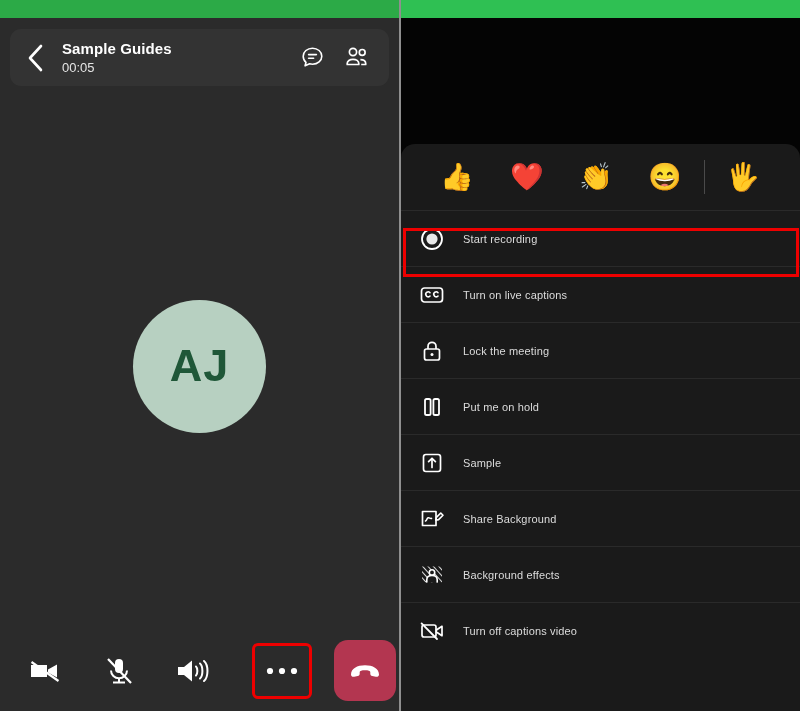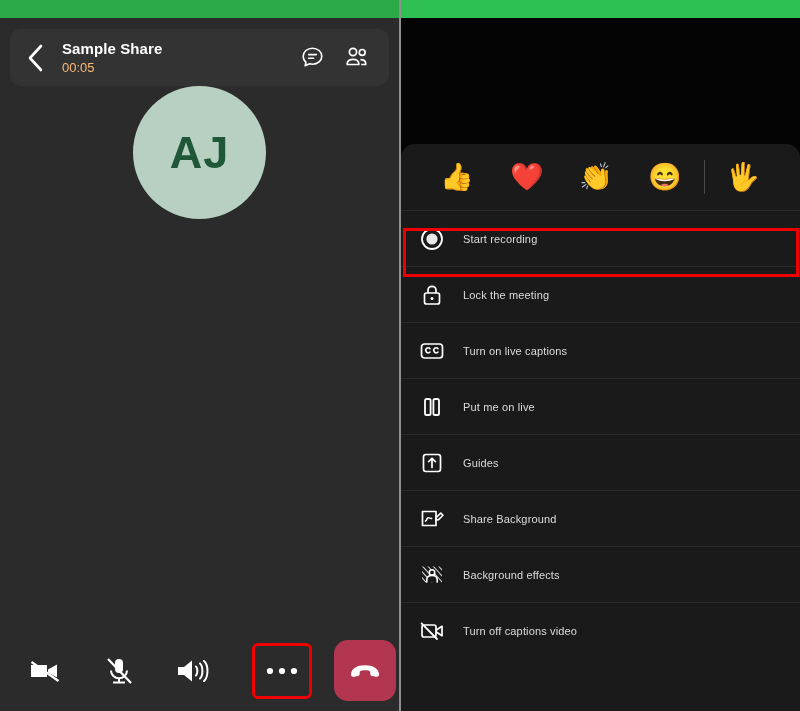--- a/index.html
+++ b/index.html
@@ -29,27 +29,27 @@
     position:absolute; left:10px; top:11px; width:379px; height:57px;
     background:#333333; border-radius:11px;
     display:flex; align-items:center;
   }
   .back-btn{
     width:52px; height:57px; display:flex; align-items:center; justify-content:center;
     cursor:pointer;
   }
   .hdr-texts{ flex:1; display:flex; flex-direction:column; justify-content:center; }
   .hdr-title{ color:#ffffff; font-size:15px; font-weight:bold; line-height:19px; letter-spacing:.1px; }
-  .hdr-time{ color:#fdba74; font-size:13px; line-height:17px; margin-top:1px; }
+  .hdr-time{ color:#e5e5e5; font-size:13px; line-height:17px; margin-top:1px; }
   .hdr-actions{ display:flex; align-items:center; gap:17px; padding-right:19px; }
   .hdr-ico{ width:27px; height:27px; display:flex; align-items:center; justify-content:center; cursor:pointer; }
 
   .stage{
     position:absolute; left:0; top:68px; width:399px; height:560px;
-    display:flex; justify-content:center;
+    display:flex; align-items:center; justify-content:center;
   }
   .avatar{
     width:133px; height:133px; border-radius:50%;
     background:#b7d0c1;
     display:flex; align-items:center; justify-content:center;
     color:#1f5738; font-size:45px; font-weight:bold; letter-spacing:1px;
   }
 
   .call-toolbar{
     position:absolute; left:0; bottom:0; width:399px; height:81px;
@@ -122,21 +122,21 @@
 
     <div class="meeting-header">
       <div class="back-btn">
         <span>
           <svg width="20" height="30" viewBox="0 0 20 30">
             <path d="M15 3 L4 15 L15 27" stroke="#ffffff" stroke-width="2.6" fill="none" stroke-linecap="round" stroke-linejoin="round"></path>
           </svg>
         </span>
       </div>
       <div class="hdr-texts">
-        <div class="hdr-title">Sample Share</div>
+        <div class="hdr-title">Sample Guides</div>
         <div class="hdr-time">00:05</div>
       </div>
       <div class="hdr-actions">
         <div class="hdr-ico">
           <span>
             <svg width="25" height="25" viewBox="0 0 25 25">
               <path d="M12.5 3.2c5.2 0 9.3 3.5 9.3 8s-4.1 8-9.3 8c-1 0-2-.13-2.9-.37L5.1 20.8l.9-3.5
                        C4.2 15.9 3.2 14 3.2 11.2c0-4.5 4.1-8 9.3-8z" fill="none" stroke="#ffffff" stroke-width="1.6" stroke-linejoin="round"></path>
               <line x1="8.6" y1="9.6" x2="16.4" y2="9.6" stroke="#fff" stroke-width="1.6" stroke-linecap="round"></line>
               <line x1="8.6" y1="13.2" x2="13.6" y2="13.2" stroke="#fff" stroke-width="1.6" stroke-linecap="round"></line>
@@ -248,59 +248,59 @@
           <svg width="26" height="26" viewBox="0 0 26 26">
             <circle cx="13" cy="13" r="10" fill="none" stroke="#ffffff" stroke-width="1.8"></circle>
             <circle cx="13" cy="13" r="5.6" fill="#e8e8e8"></circle>
           </svg>
         </div>
         <div class="mi-label">Start recording</div>
       </div>
 
       <div class="menu-item">
         <div class="mi-icon">
+          <svg width="28" height="24" viewBox="0 0 28 24">
+            <rect x="3.5" y="5" width="21" height="14" rx="3" fill="none" stroke="#ffffff" stroke-width="1.7"></rect>
+            <path d="M12 9.7c-.8-.9-2.1-1.1-3.1-.5-1.1.7-1.4 2.3-.7 3.5.6 1.1 2.1 1.5 3.1.9.3-.2.5-.4.7-.6" fill="none" stroke="#ffffff" stroke-width="1.6" stroke-linecap="round"></path>
+            <path d="M20 9.7c-.8-.9-2.1-1.1-3.1-.5-1.1.7-1.4 2.3-.7 3.5.6 1.1 2.1 1.5 3.1.9.3-.2.5-.4.7-.6" fill="none" stroke="#ffffff" stroke-width="1.6" stroke-linecap="round"></path>
+          </svg>
+        </div>
+        <div class="mi-label">Turn on live captions</div>
+      </div>
+
+      <div class="menu-item">
+        <div class="mi-icon">
           <svg width="26" height="26" viewBox="0 0 26 26">
             <rect x="5.5" y="11" width="15" height="11" rx="2" fill="none" stroke="#ffffff" stroke-width="1.7"></rect>
             <path d="M9 11V8.4C9 6 10.8 4.3 13 4.3S17 6 17 8.4V11" fill="none" stroke="#ffffff" stroke-width="1.7"></path>
             <circle cx="13" cy="16.5" r="1.5" fill="#ffffff"></circle>
           </svg>
         </div>
         <div class="mi-label">Lock the meeting</div>
       </div>
 
       <div class="menu-item">
         <div class="mi-icon">
-          <svg width="28" height="24" viewBox="0 0 28 24">
-            <rect x="3.5" y="5" width="21" height="14" rx="3" fill="none" stroke="#ffffff" stroke-width="1.7"></rect>
-            <path d="M12 9.7c-.8-.9-2.1-1.1-3.1-.5-1.1.7-1.4 2.3-.7 3.5.6 1.1 2.1 1.5 3.1.9.3-.2.5-.4.7-.6" fill="none" stroke="#ffffff" stroke-width="1.6" stroke-linecap="round"></path>
-            <path d="M20 9.7c-.8-.9-2.1-1.1-3.1-.5-1.1.7-1.4 2.3-.7 3.5.6 1.1 2.1 1.5 3.1.9.3-.2.5-.4.7-.6" fill="none" stroke="#ffffff" stroke-width="1.6" stroke-linecap="round"></path>
-          </svg>
-        </div>
-        <div class="mi-label">Turn on live captions</div>
-      </div>
-
-      <div class="menu-item">
-        <div class="mi-icon">
           <svg width="24" height="26" viewBox="0 0 24 26">
             <rect x="5" y="5" width="5.6" height="16" rx="1.6" fill="none" stroke="#ffffff" stroke-width="1.8"></rect>
             <rect x="13.4" y="5" width="5.6" height="16" rx="1.6" fill="none" stroke="#ffffff" stroke-width="1.8"></rect>
           </svg>
         </div>
-        <div class="mi-label">Put me on live</div>
+        <div class="mi-label">Put me on hold</div>
       </div>
 
       <div class="menu-item">
         <div class="mi-icon">
           <svg width="26" height="26" viewBox="0 0 26 26">
             <rect x="4.5" y="4.5" width="17" height="17" rx="2.4" fill="none" stroke="#ffffff" stroke-width="1.7"></rect>
             <line x1="13" y1="17.5" x2="13" y2="8.5" stroke="#ffffff" stroke-width="1.7" stroke-linecap="round"></line>
             <path d="M9.6 11.7 13 8.3l3.4 3.4" fill="none" stroke="#ffffff" stroke-width="1.7" stroke-linecap="round" stroke-linejoin="round"></path>
           </svg>
         </div>
-        <div class="mi-label">Guides</div>
+        <div class="mi-label">Sample</div>
       </div>
 
       <div class="menu-item">
         <div class="mi-icon">
           <svg width="28" height="26" viewBox="0 0 28 26">
             <path d="M4.5 5.5h13.5v14H4.5z" fill="none" stroke="#ffffff" stroke-width="1.7" stroke-linejoin="round"></path>
             <path d="M7.5 15c1.5-.6 1-2.6 2.6-3.2 1.4-.5 2 1.2 3.4.6" fill="none" stroke="#ffffff" stroke-width="1.6" stroke-linecap="round"></path>
             <path d="M18.4 11.4 22.8 7l2.2 2.2-4.4 4.4-2.8.6z" fill="none" stroke="#ffffff" stroke-width="1.6" stroke-linejoin="round"></path>
           </svg>
         </div>

